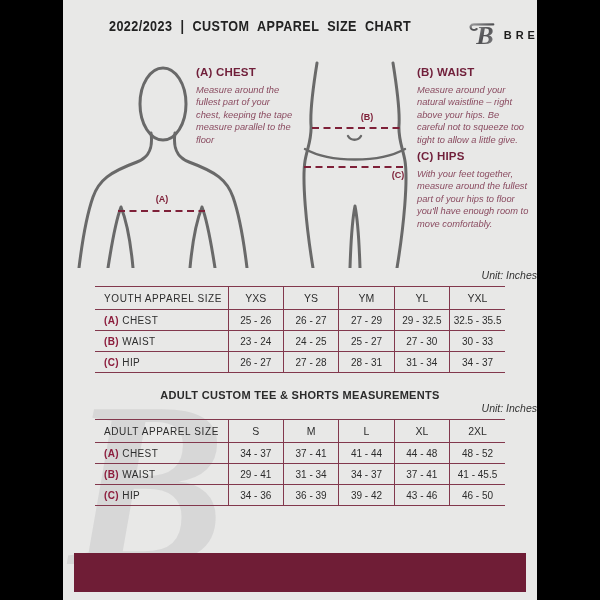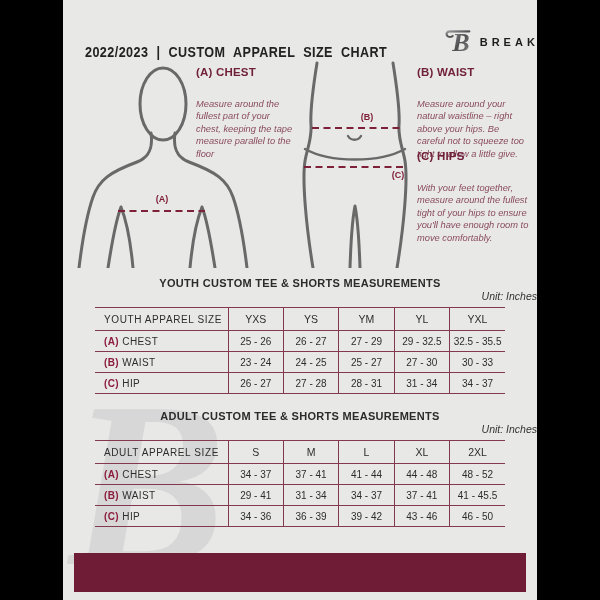--- a/index.html
+++ b/index.html
@@ -7,33 +7,33 @@
   .stage { width:600px; height:600px; background:#000; display:flex; justify-content:center; overflow:hidden; }
   .page { position:relative; width:474px; height:600px; background:#e8e8e7; overflow:hidden; }
 
   
   .watermark { position:absolute; left:6px; top:368px; font-family:"Liberation Serif", serif;
     font-style:italic; font-weight:bold; font-size:235px; line-height:1; color:rgba(175,175,178,0.30);
     z-index:0; pointer-events:none; }
 
   
   .header { position:relative; z-index:1; height:60px; padding:17px 22px 0 22px;
-    display:flex; align-items:flex-end; justify-content:space-between; }
+    display:flex; align-items:flex-start; justify-content:space-between;margin-left:24px; }
   .doc-title { font-size:15px; font-weight:700; color:#222; letter-spacing:.5px; word-spacing:5px;
     transform:scaleX(.84); transform-origin:left center; white-space:nowrap; }
   .brand { display:flex; align-items:center; gap:8px; }
   .brand-name { font-size:11px; font-weight:700; letter-spacing:4px; color:#1d1d1d; }
 
   
   .figures { position:relative; z-index:1; height:208px; }
   .figures svg.bodies { position:absolute; left:0; top:0; }
   .marker-label { position:absolute; font-size:9px; font-weight:700; color:#7e2038; width:26px; text-align:center; }
   .guide-block { position:absolute; }
   .guide-heading { font-size:11.5px; font-weight:700; color:#701f3a; letter-spacing:.2px; }
-  .guide-body { margin-top:20px; font-size:9.3px; font-style:italic; color:#8a4b60; line-height:1.34; }
+  .guide-body { margin-top:6px; font-size:9.3px; font-style:italic; color:#8a4b60; line-height:1.34; }
 
   
   .section { position:relative; z-index:1; }
   .section-title { margin-top:9px; text-align:center; font-size:11px; font-weight:700;
     letter-spacing:.3px; color:#2b2b2b; }
   .section-title.adult { margin-top:16px; }
   .unit { text-align:right; font-size:10.5px; font-style:italic; color:#333; margin-top:1px; }
   table.size-table { width:410px; margin:5px auto 0 auto; border-collapse:collapse; table-layout:fixed;
     font-size:10px; color:#2d2d2d; border-bottom:1.5px solid #82384d; }
   table.size-table tr { border-top:1.5px solid #82384d; height:21px; }
@@ -109,26 +109,25 @@
       <div class="guide-block" style="left:133px; top:6px; width:101px;">
         <div class="guide-heading">(A) CHEST</div>
         <div class="guide-body">Measure around the fullest part of your chest, keeping the tape measure parallel to the floor</div>
       </div>
       <div class="guide-block" style="left:354px; top:6px; width:112px;">
         <div class="guide-heading">(B) WAIST</div>
         <div class="guide-body">Measure around your natural waistline – right above your hips. Be careful not to squeeze too tight to allow a little give.</div>
       </div>
       <div class="guide-block" style="left:354px; top:90px; width:112px;">
         <div class="guide-heading">(C) HIPS</div>
-        <div class="guide-body">With your feet together, measure around the fullest tight of your hips to ensure you'll have enough room to move comfortably.</div>
+        <div class="guide-body">With your feet together, measure around the fullest part of your hips to floor you'll have enough room to move comfortably.</div>
       </div>
     </div>
 
     <div class="section">
-      <div class="section-title">YOUTH CUSTOM TEE &amp; SHORTS MEASUREMENTS</div>
       <div class="unit">Unit: Inches</div>
       <table class="size-table">
         <colgroup>
             <col style="width:133px">
             <col style="width:55.4px">
             <col style="width:55.4px">
             <col style="width:55.4px">
             <col style="width:55.4px">
             <col style="width:55.4px">
           </colgroup>

